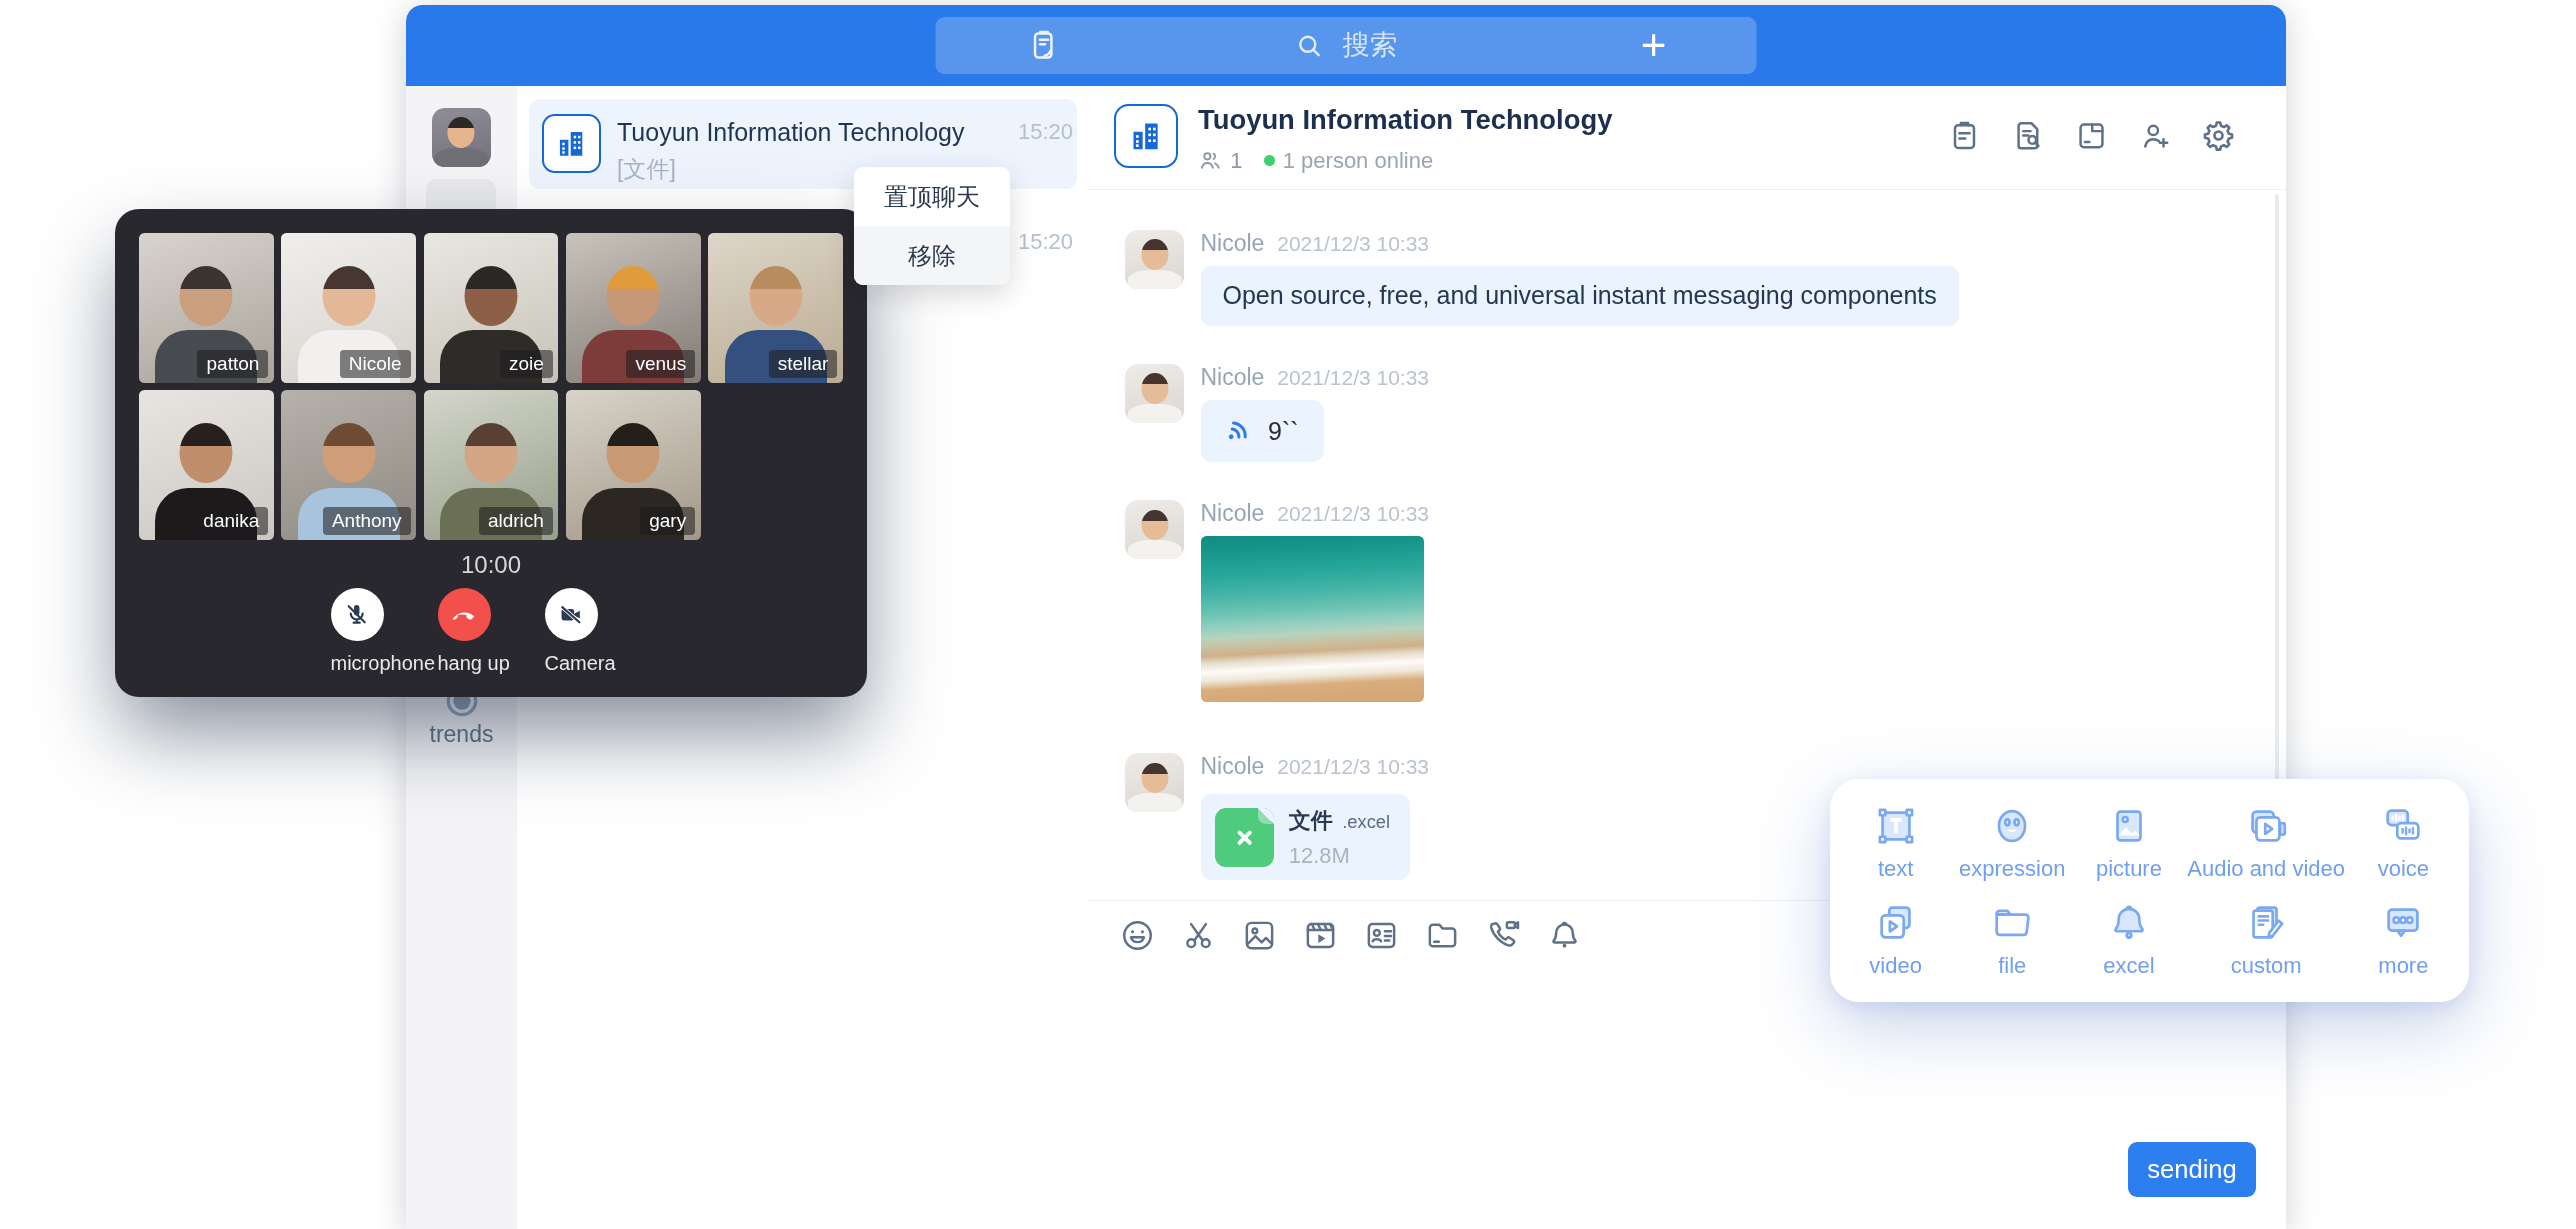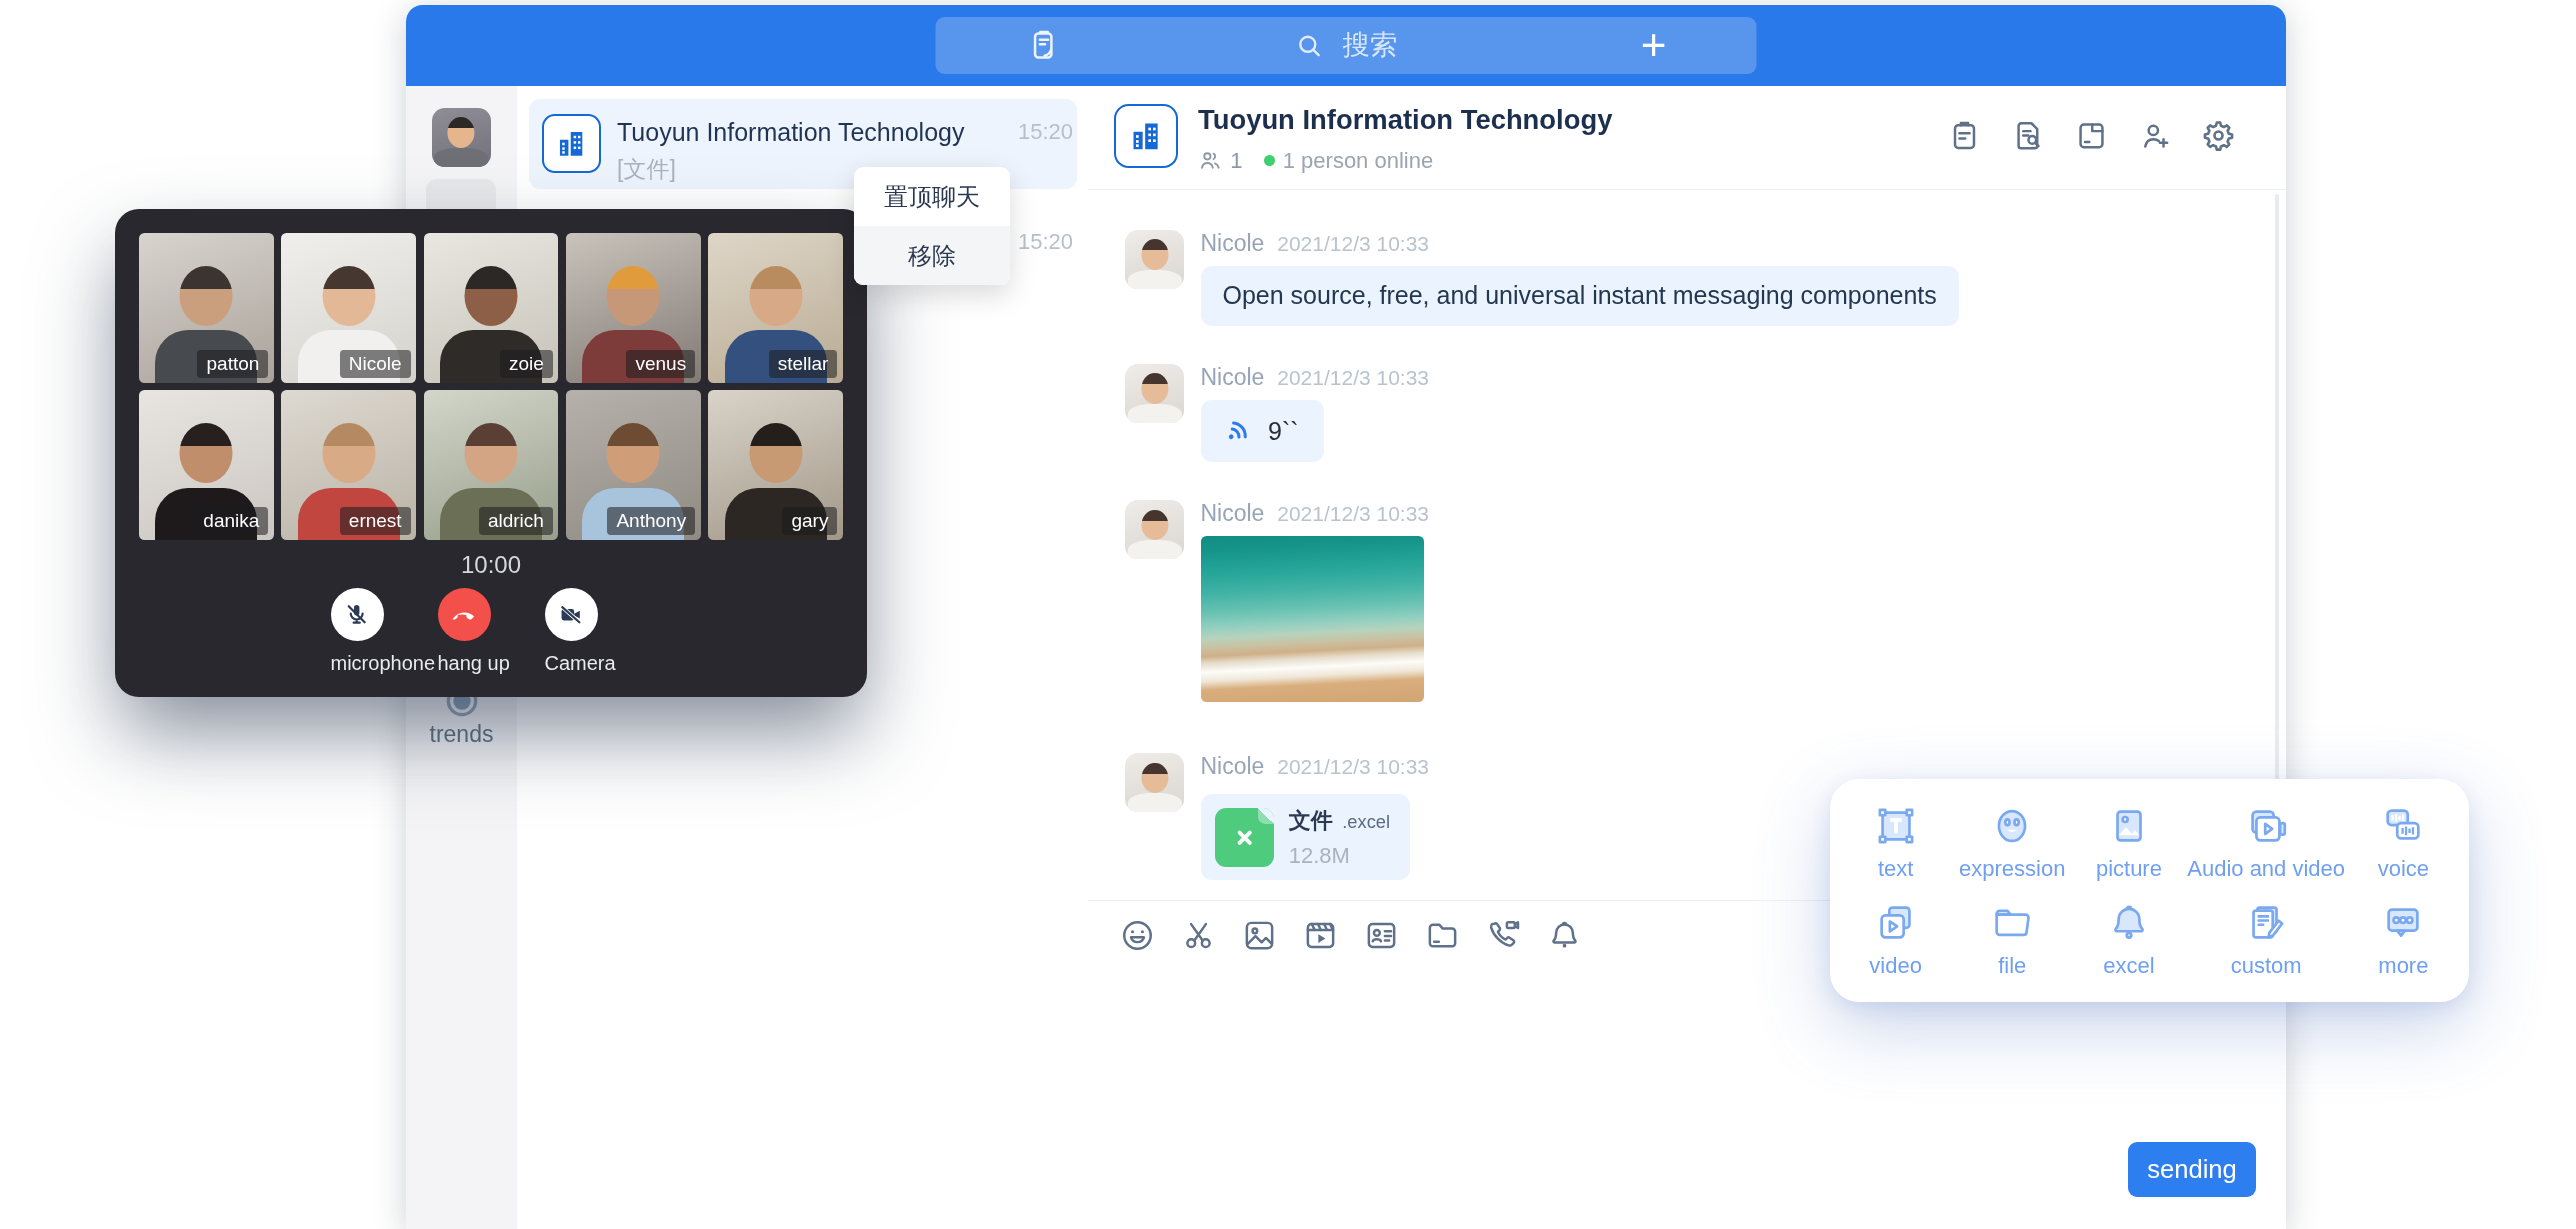--- a/index.html
+++ b/index.html
@@ -423,28 +423,25 @@
       </div>
     <div class="tile t4">
         <span class="tile-name">venus</span>
       </div>
     <div class="tile t5">
         <span class="tile-name">stellar</span>
       </div>
     <div class="tile t6">
         <span class="tile-name">danika</span>
       </div>
-    <div class="tile t7">
-        <span class="tile-name">ernest</span>
+    <div class="tile t9">
+        <span class="tile-name">Anthony</span>
       </div>
     <div class="tile t8">
         <span class="tile-name">aldrich</span>
-      </div>
-    <div class="tile t9">
-        <span class="tile-name">Anthony</span>
       </div>
     <div class="tile t10">
         <span class="tile-name">gary</span>
       </div>
   </div>
   <div class="call-timer">10:00</div>
   <div class="call-controls">
     <div class="ctrl">
       <div class="ctrl-circle ctrl-white">
         <svg width="27.4" height="27.4" viewBox="0 0 24 24" fill="none" stroke="currentColor" stroke-width="1.9" stroke-linecap="round" stroke-linejoin="round">

